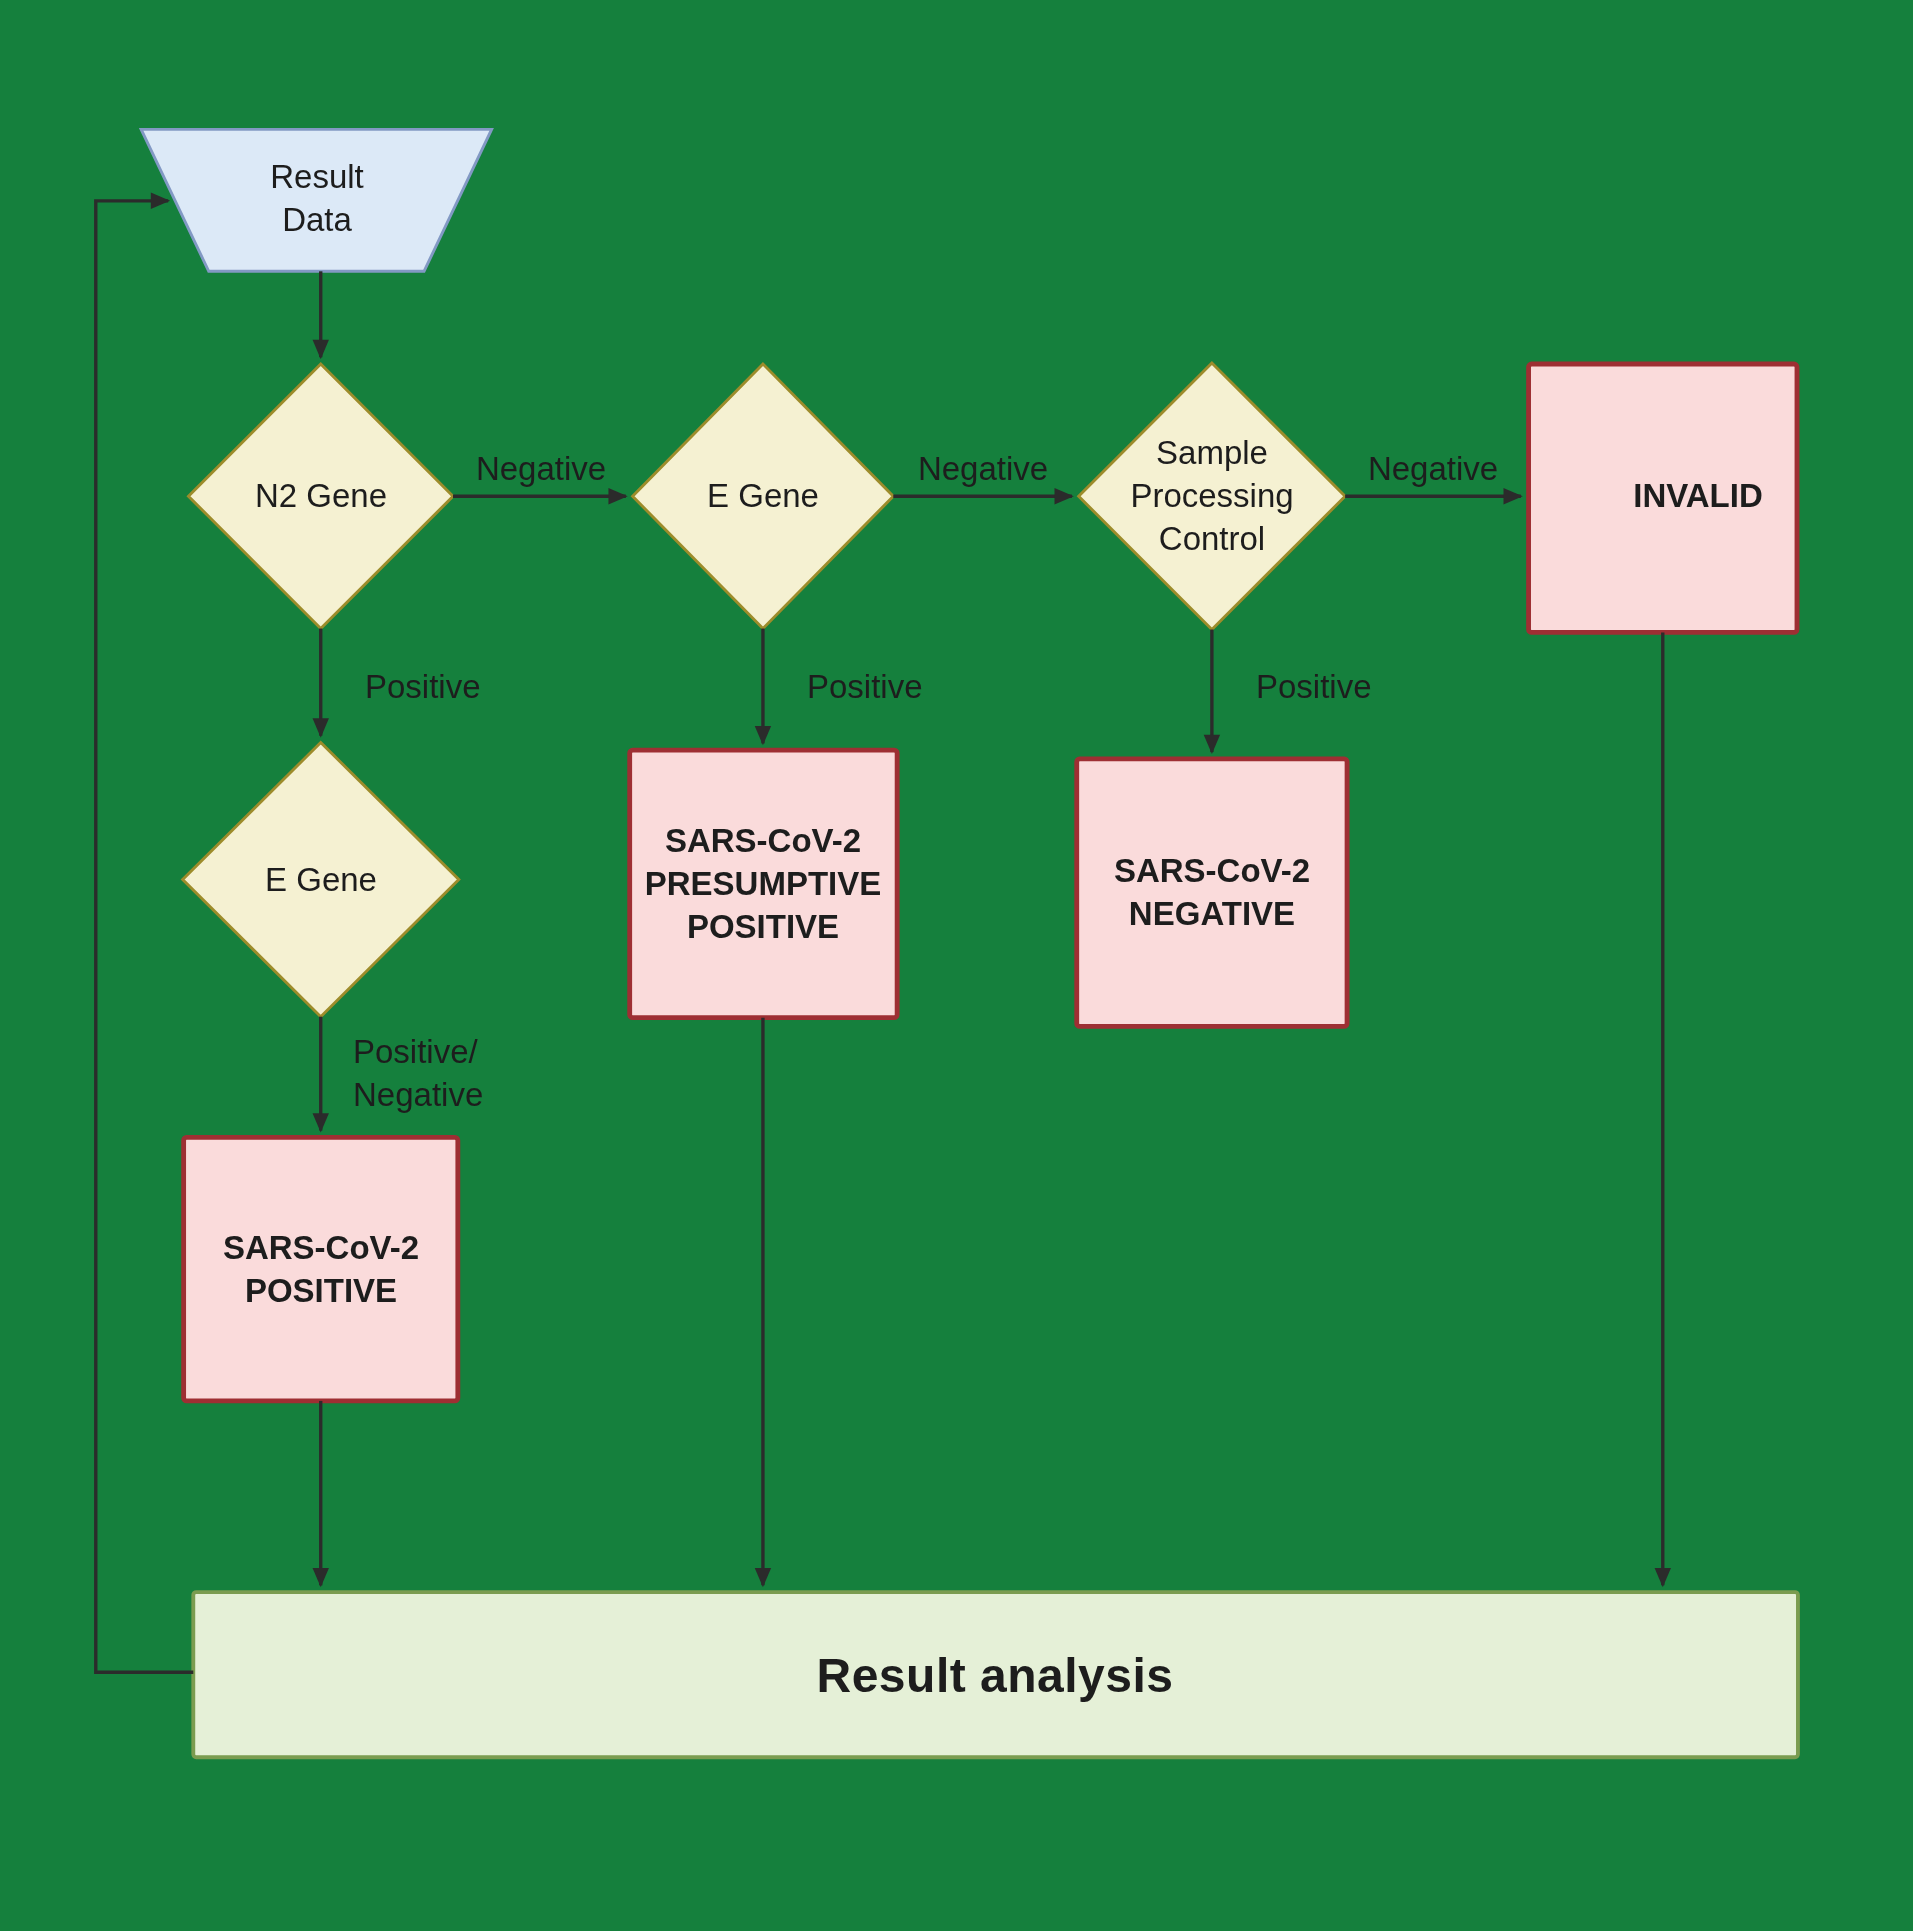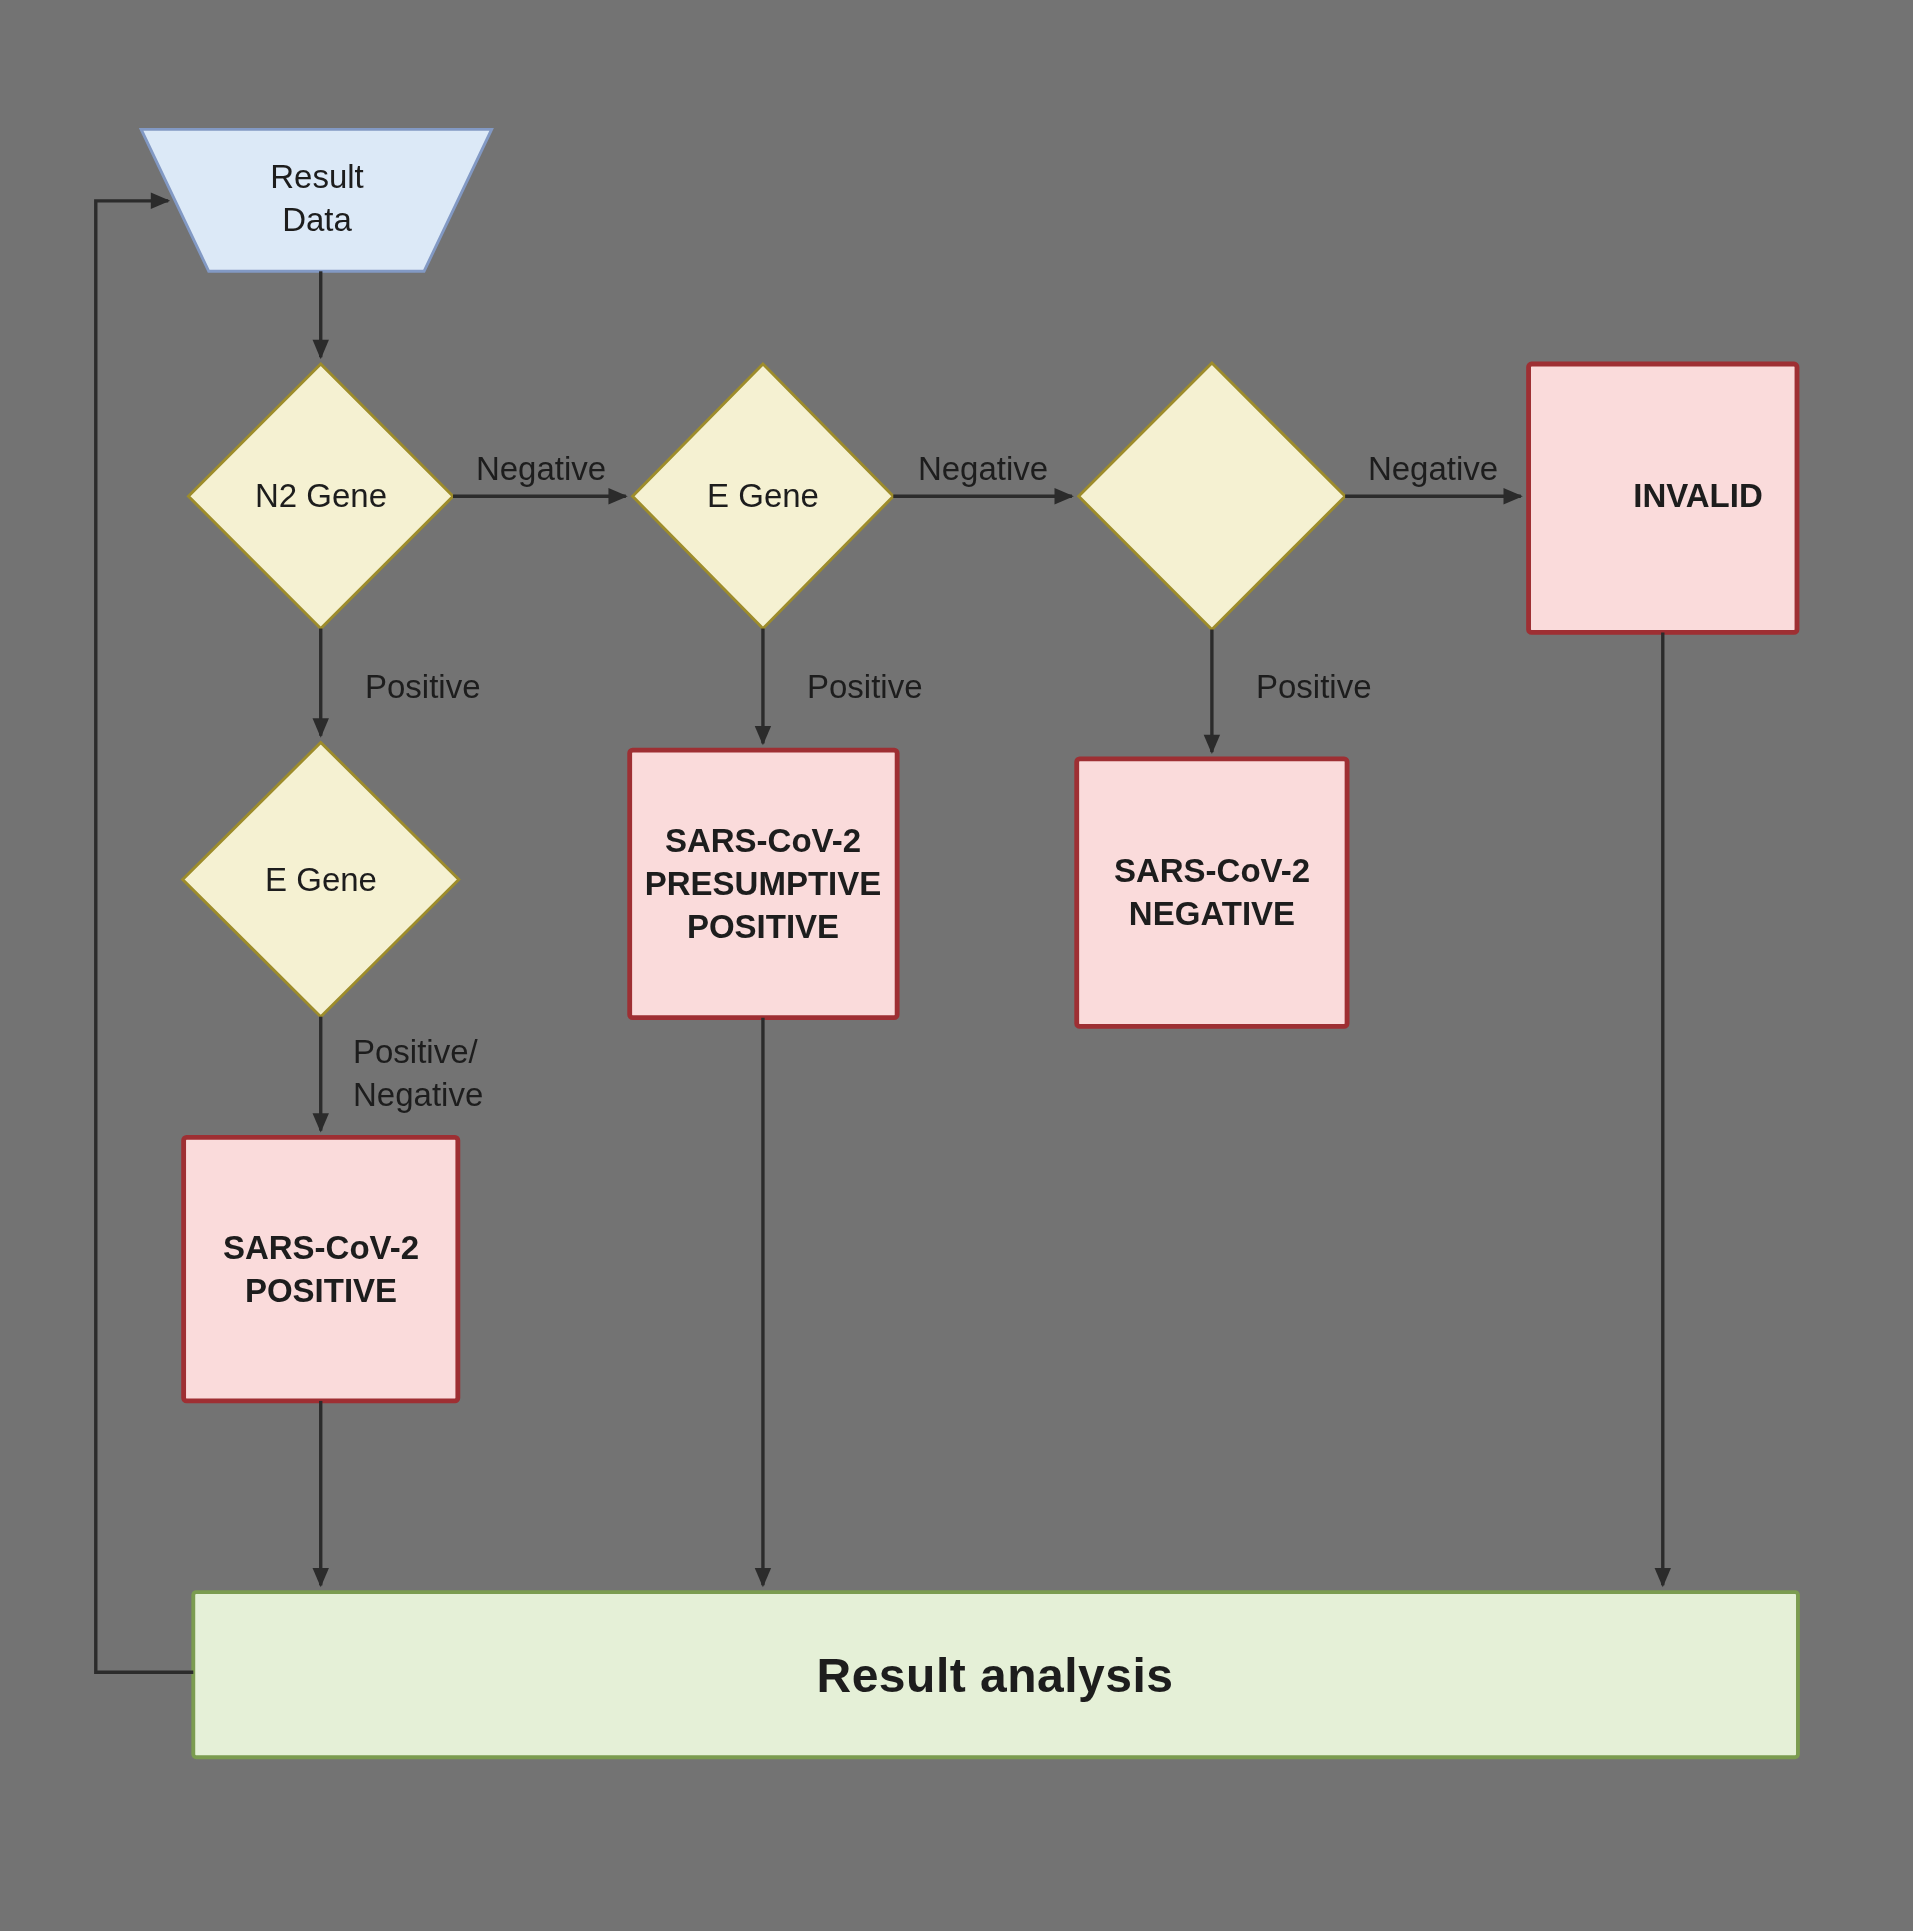--- a/index.html
+++ b/index.html
@@ -3,21 +3,21 @@
 <meta charset="utf-8">
 <style>
   * { margin: 0; padding: 0; box-sizing: border-box; }
   html, body { background: #ffffff; }
   body { font-family: "Liberation Sans", sans-serif; }
 
   .canvas {
     position: relative;
     width: 1914px;
     height: 1931px;
-    background: #737373;
+    background: #15803d;
     overflow: hidden;
   }
   .canvas svg { position: absolute; left: 0; top: 0; }
 
   
   .shape-input    { fill: #dce9f7; stroke: #8299c4; stroke-width: 3; }
   .shape-decision { fill: #f5f1d2; stroke: #9d8c2b; stroke-width: 3; }
   .shape-result   { fill: #fadbdb; stroke: #9e2f33; stroke-width: 5; }
   .shape-action   { fill: #e5f0d7; stroke: #7b9c50; stroke-width: 4; }
   .connector      { stroke: #2b2b2b; stroke-width: 3.5; fill: none; }
@@ -70,20 +70,23 @@
     <line class="connector" x1="332" y1="1451" x2="332" y2="1642" marker-end="url(#arrow)"></line>
     <line class="connector" x1="790" y1="1054" x2="790" y2="1642" marker-end="url(#arrow)"></line>
     <line class="connector" x1="1722" y1="655" x2="1722" y2="1642" marker-end="url(#arrow)"></line>
     <polyline class="connector" points="200,1732 99,1732 99,208 174,208" marker-end="url(#arrow)"></polyline>
   </svg>
 
   <div class="label" style="left:317px; top:199px;">Result
 Data</div>
   <div class="label" style="left:321px; top:496px;text-align:right;">N2 Gene</div>
   <div class="label" style="left:763px; top:496px;">E Gene</div>
+  <div class="label" style="left:1212px; top:496px;">Sample
+Processing
+Control</div>
   <div class="label bold" style="left:1663px; top:496px;margin-left:35px;">INVALID</div>
   <div class="label" style="left:321px; top:880px;">E Gene</div>
   <div class="label bold" style="left:321px; top:1270px;">SARS-CoV-2
 POSITIVE</div>
   <div class="label bold" style="left:763px; top:884px;">SARS-CoV-2
 PRESUMPTIVE
 POSITIVE</div>
   <div class="label bold" style="left:1212px; top:893px;">SARS-CoV-2
 NEGATIVE</div>
   <div class="label repeat-text" style="left:995px; top:1676px;">Result analysis</div>

